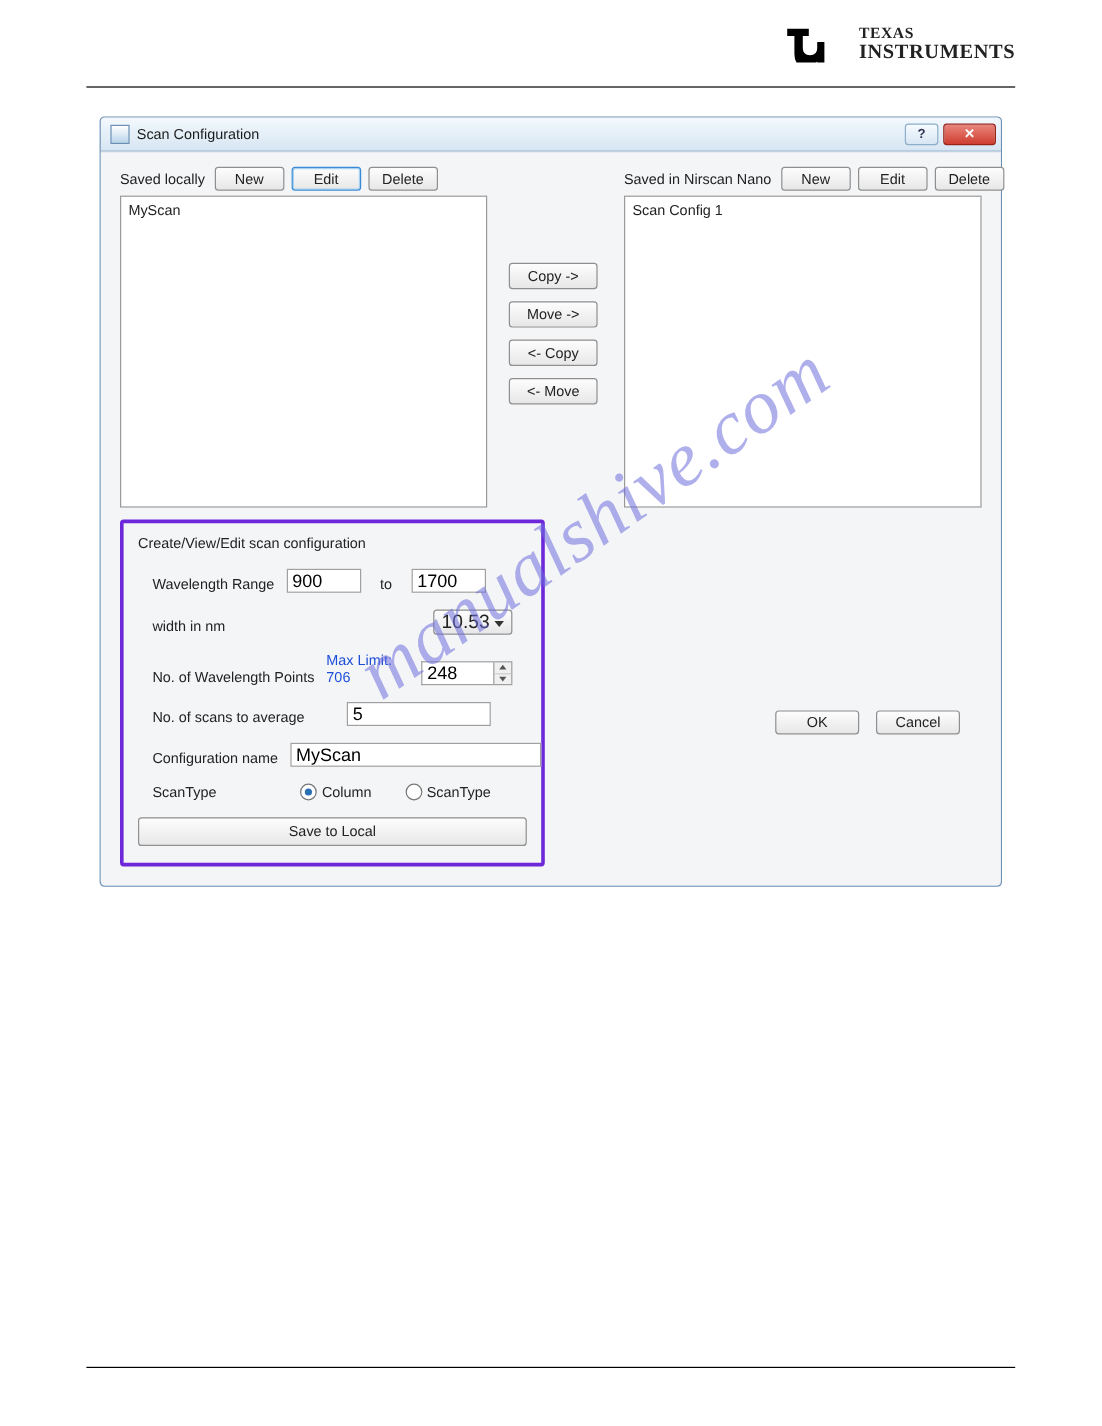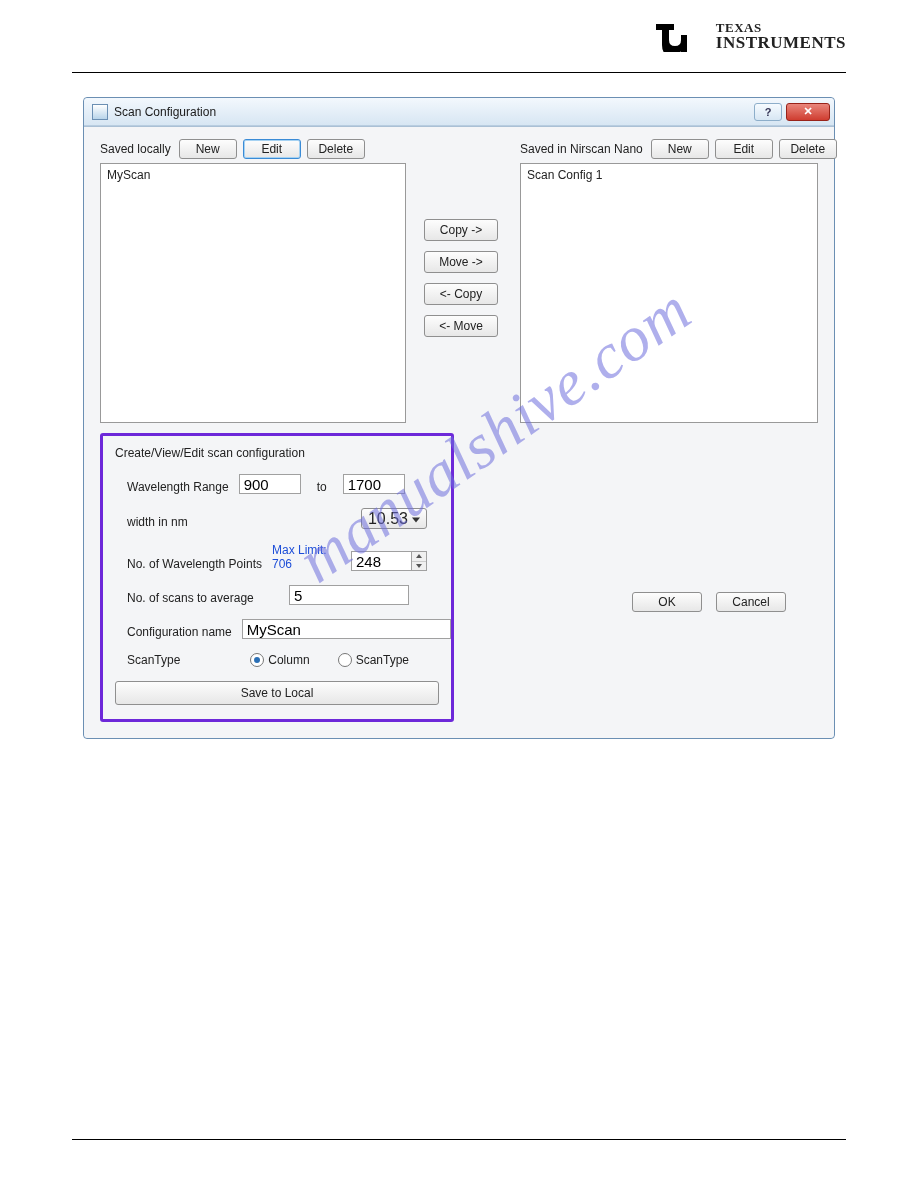--- a/index.html
+++ b/index.html
@@ -260,21 +260,21 @@
   .orange { color:#1d4ed8; }
 
   .save-btn {
     width: 100%;
     padding: 4px;
     margin-top: 6px;
   }
 
   .ok-row {
     position:absolute;
-    right: 48px;
+    right: 34px;
     top: 494px;
     display:flex;
     gap: 14px;
   }
 
   
   .watermark {
     position: absolute;
     left: 180px;
     top: 300px;

